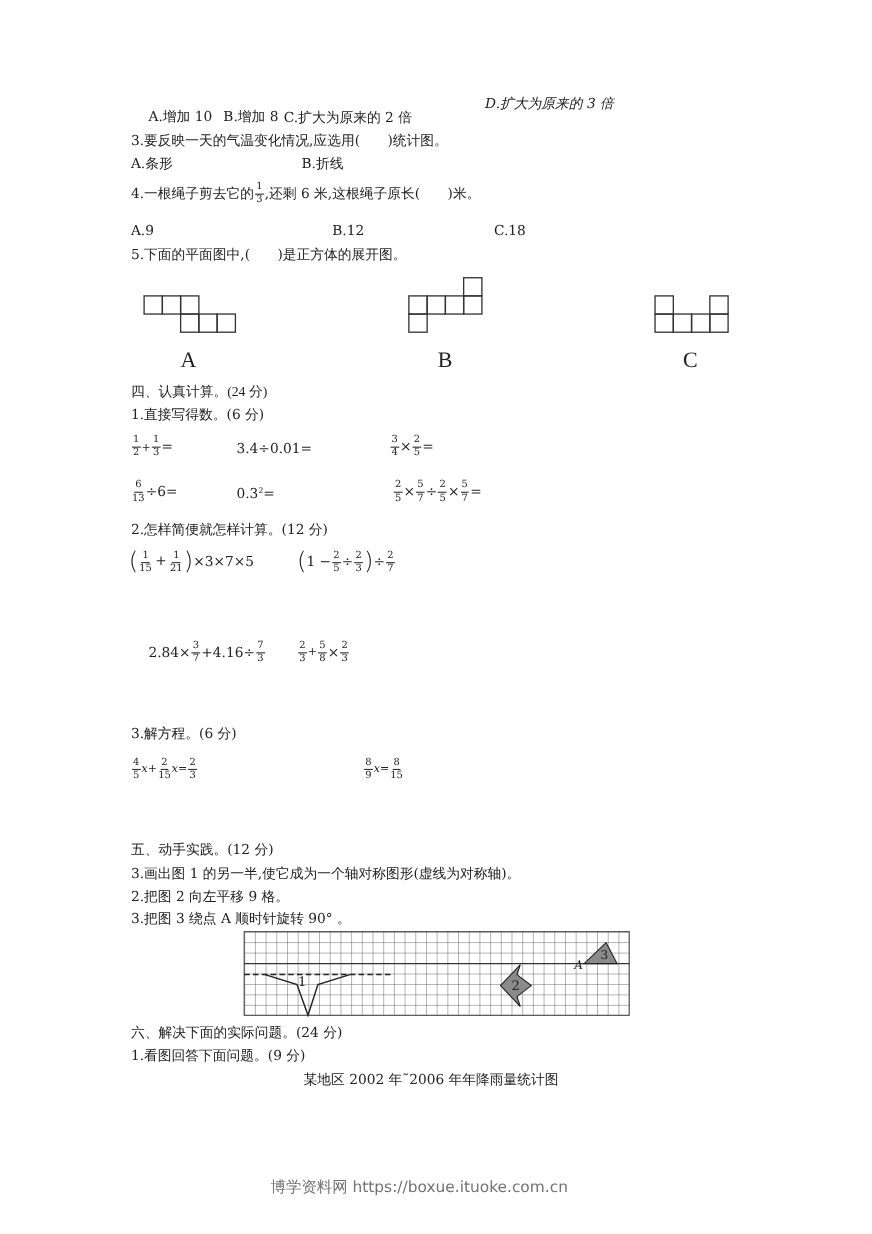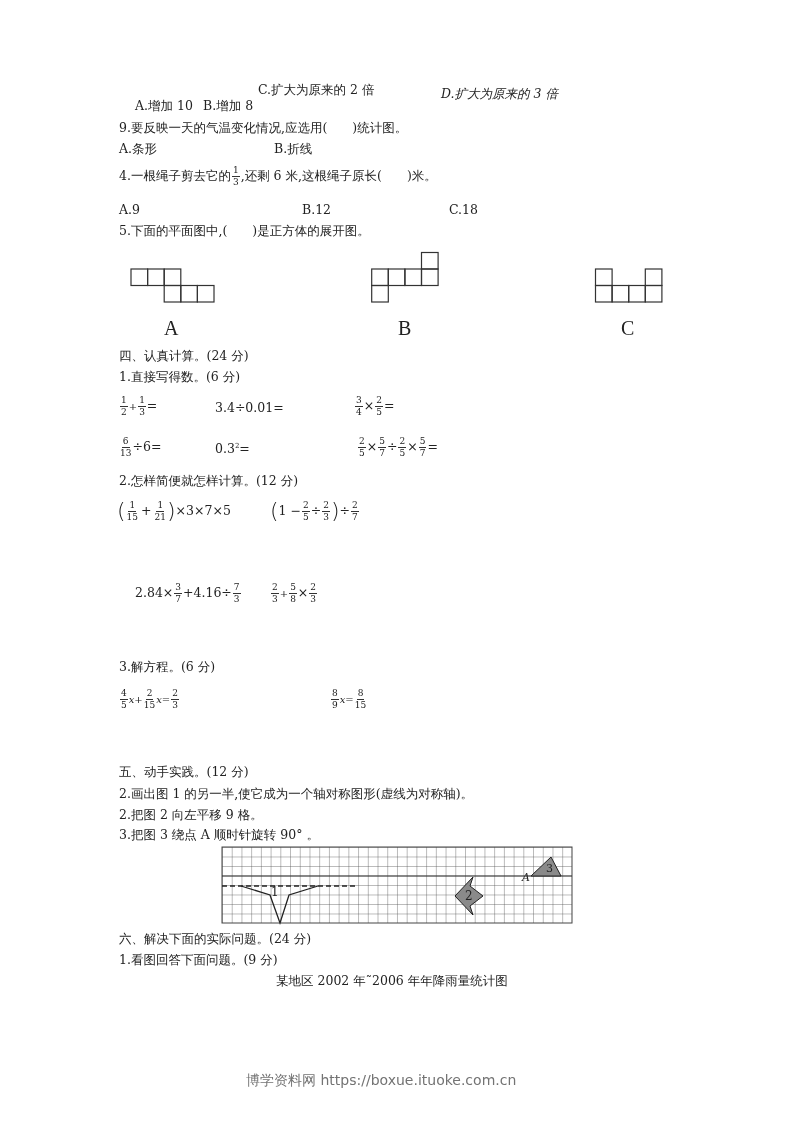--- a/index.html
+++ b/index.html
@@ -14,24 +14,24 @@
   .ital { font-style:italic; }
   .label-big { font-family:"Liberation Serif",serif; font-size:20px; }
   .footer { font-family:"DejaVu Sans",sans-serif; color:#737373; font-size:14px; }
   svg { position:absolute; }
 </style>
 </head>
 <body>
 
 <div class="abs" style="left:119px;top:100px;margin-left:16px;">A.增加 10</div>
 <div class="abs" style="left:203px;top:100px;">B.增加 8</div>
-<div class="abs" style="left:258px;top:84px;">C.扩大为原来的 2 倍</div>
+<div class="abs" style="left:258px;top:101px;">C.扩大为原来的 2 倍</div>
 <div class="abs" style="left:441px;top:88px;font-style:italic;">D.扩大为原来的 3 倍</div>
 
-<div class="abs" style="left:119px;top:122px;">9.要反映一天的气温变化情况,应选用(　　)统计图。</div>
+<div class="abs" style="left:119px;top:122px;">3.要反映一天的气温变化情况,应选用(　　)统计图。</div>
 <div class="abs" style="left:119px;top:143px;">A.条形</div>
 <div class="abs" style="left:274px;top:143px;">B.折线</div>
 
 <div class="abs" style="left:119px;top:166px;">
   <span>4.一根绳子剪去它的</span><span class="frac">
       <span class="num">1</span>
       <span class="den">3</span>
     </span><span>,还剩 6 米,这根绳子原长(　　)米。</span>
 </div>
 <div class="abs" style="left:119px;top:204px;">A.9</div>
@@ -63,21 +63,21 @@
     <rect x="595.5" y="285.5" width="16.6" height="16.5"></rect>
     <rect x="612.1" y="285.5" width="16.6" height="16.5"></rect>
     <rect x="628.7" y="285.5" width="16.6" height="16.5"></rect>
     <rect x="645.3" y="285.5" width="16.6" height="16.5"></rect>
   </g>
 </svg>
 <div class="abs label-big" style="left:164px;top:318px;">A</div>
 <div class="abs label-big" style="left:398px;top:318px;">B</div>
 <div class="abs label-big" style="left:621px;top:318px;">C</div>
 
-<div class="abs" style="left:119px;top:350px;">四、认真计算。(24 分)</div>
+<div class="abs" style="left:119px;top:350px;font-family:Liberation Serif, serif;">四、认真计算。(24 分)</div>
 <div class="abs" style="left:119px;top:371px;">1.直接写得数。(6 分)</div>
 
 <div class="abs" style="left:119px;top:396px;">
   <span class="frac">
       <span class="num">1</span>
       <span class="den">2</span>
     </span><span style="font-size:10px">+</span><span class="frac">
       <span class="num">1</span>
       <span class="den">3</span>
     </span><span>=</span>
@@ -182,21 +182,21 @@
   <span class="frac">
       <span class="num">8</span>
       <span class="den">9</span>
     </span><span class="ital" style="font-size:10px;vertical-align:middle">x=</span><span class="frac">
       <span class="num">8</span>
       <span class="den">15</span>
     </span>
 </div>
 
 <div class="abs" style="left:119px;top:766px;">五、动手实践。(12 分)</div>
-<div class="abs" style="left:119px;top:788px;">2.画出图 1 的另一半,使它成为一个轴对称图形(虚线为对称轴)。</div>
+<div class="abs" style="left:119px;top:788px;">3.画出图 1 的另一半,使它成为一个轴对称图形(虚线为对称轴)。</div>
 <div class="abs" style="left:119px;top:809px;">2.把图 2 向左平移 9 格。</div>
 <div class="abs" style="left:119px;top:829px;">3.把图 3 绕点 A 顺时针旋转 90° 。</div>
 
 <svg style="left:0;top:0;" width="793" height="940">
   <defs>
     <pattern id="cell" x="222" y="847" width="9.72" height="9.5" patternUnits="userSpaceOnUse">
       <path d="M 9.72 0 L 0 0 0 9.5" fill="none" stroke="#555" stroke-width="0.8"></path>
     </pattern>
   </defs>
   <rect x="222" y="847" width="350" height="76" fill="url(#cell)" stroke="#444" stroke-width="1"></rect>

